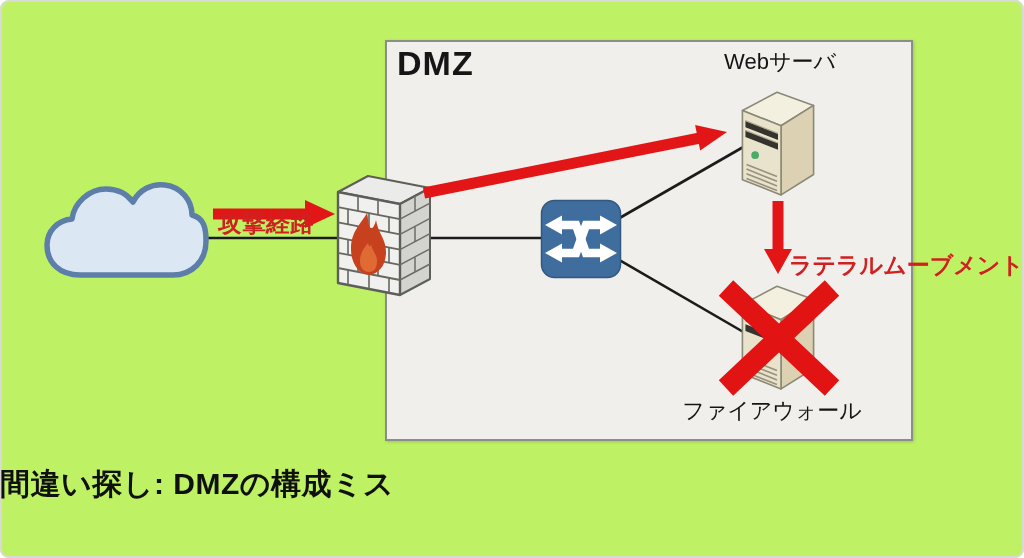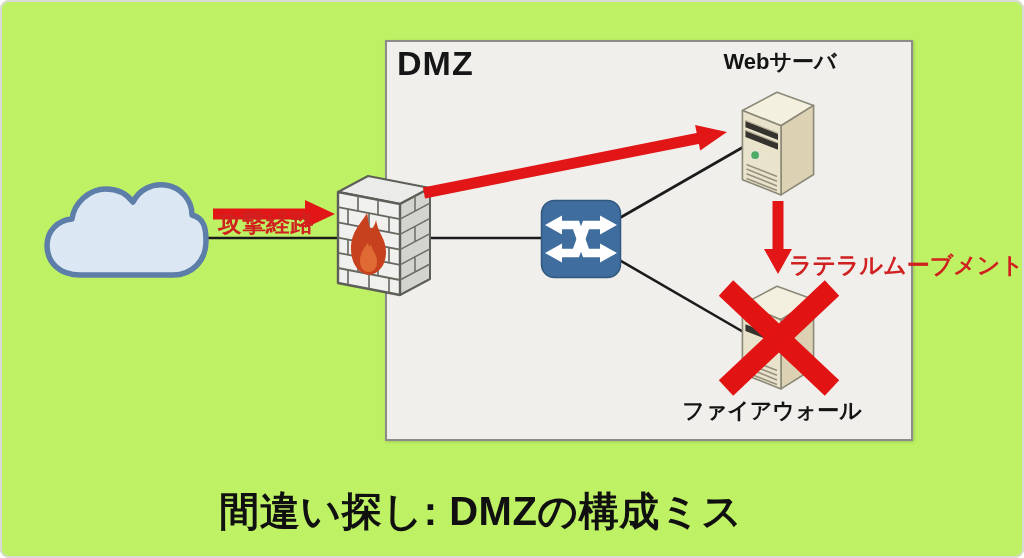--- a/index.html
+++ b/index.html
@@ -24,32 +24,32 @@
   }
   .dmz-label{
     position:absolute;left:10px;top:4px;
     font-size:34px;font-weight:800;color:#161616;line-height:1;
     letter-spacing:1px;
   }
   svg.overlay{position:absolute;left:0;top:0;width:1024px;height:558px;}
   .icon{position:absolute;}
   .lbl{
     position:absolute;text-align:center;
-    font-weight:700;color:#141414;font-size:22px;line-height:1.15;
+    font-weight:400;color:#141414;font-size:22px;line-height:1.15;
     white-space:nowrap;
   }
   .red-lbl{
     position:absolute;font-weight:800;color:#d02020;line-height:1.1;
     white-space:nowrap;text-align:center;margin-top:40px;
   }
   .attack-lbl{left:166px;top:170px;width:200px;font-size:24px;}
   .lateral-lbl{left:789px;top:213px;font-size:23px;}
   .title{
-    position:absolute;left:0;top:489px;width:962px;text-align:center;
-    font-size:40px;font-weight:800;color:#101010;line-height:1.1;
+    position:absolute;left:0;top:467px;width:962px;text-align:left;
+    font-size:30px;font-weight:800;color:#101010;line-height:1.1;
     letter-spacing:0.5px;
   }
 </style>
 </head>
 <body>
 
 <div class="canvas">
 
   <div class="dmz-box">
     <div class="dmz-label">DMZ</div>

